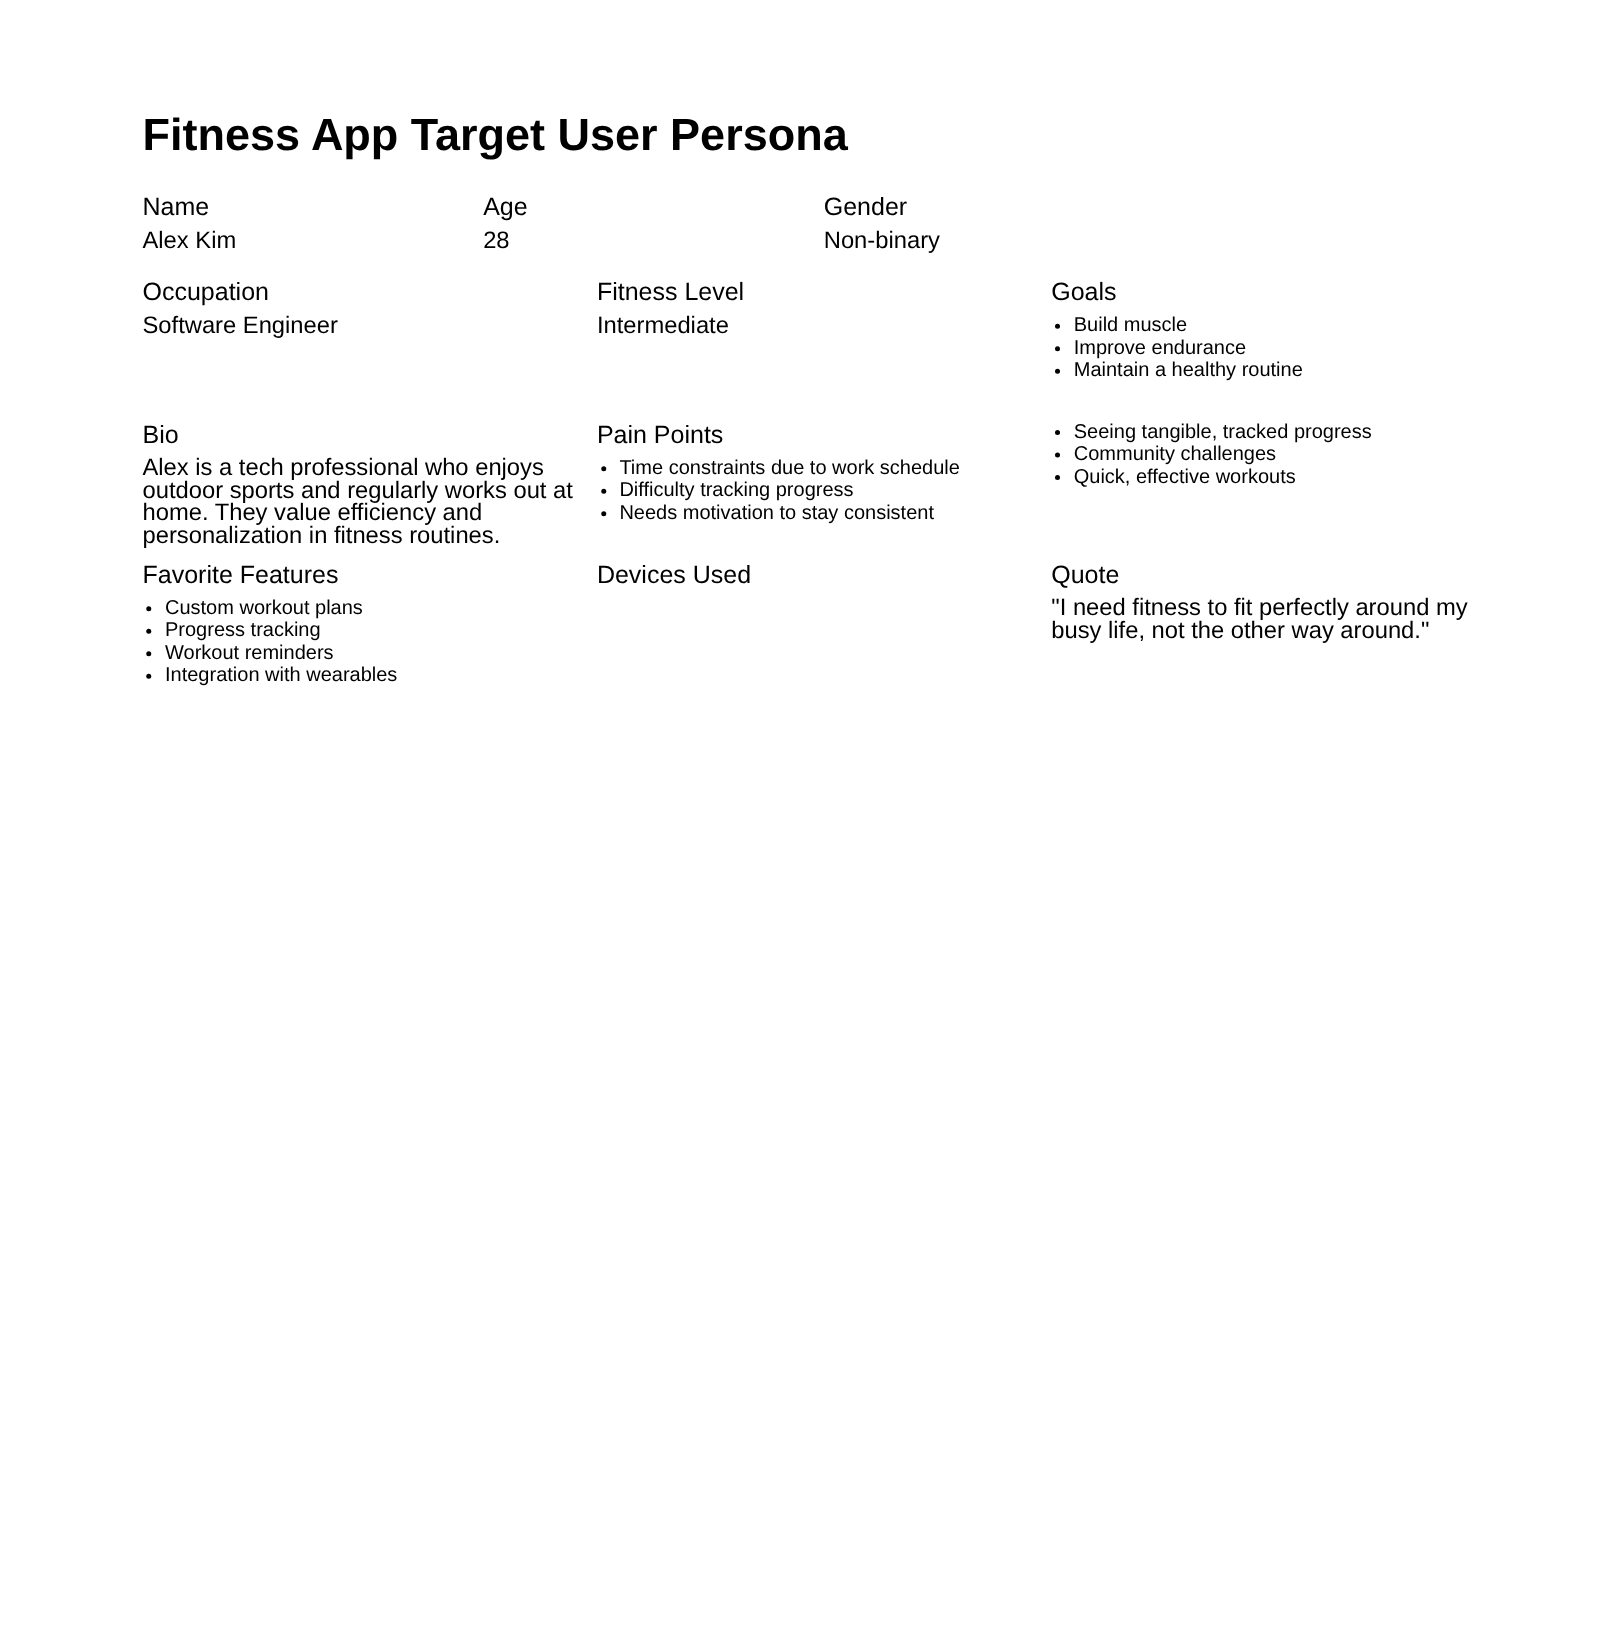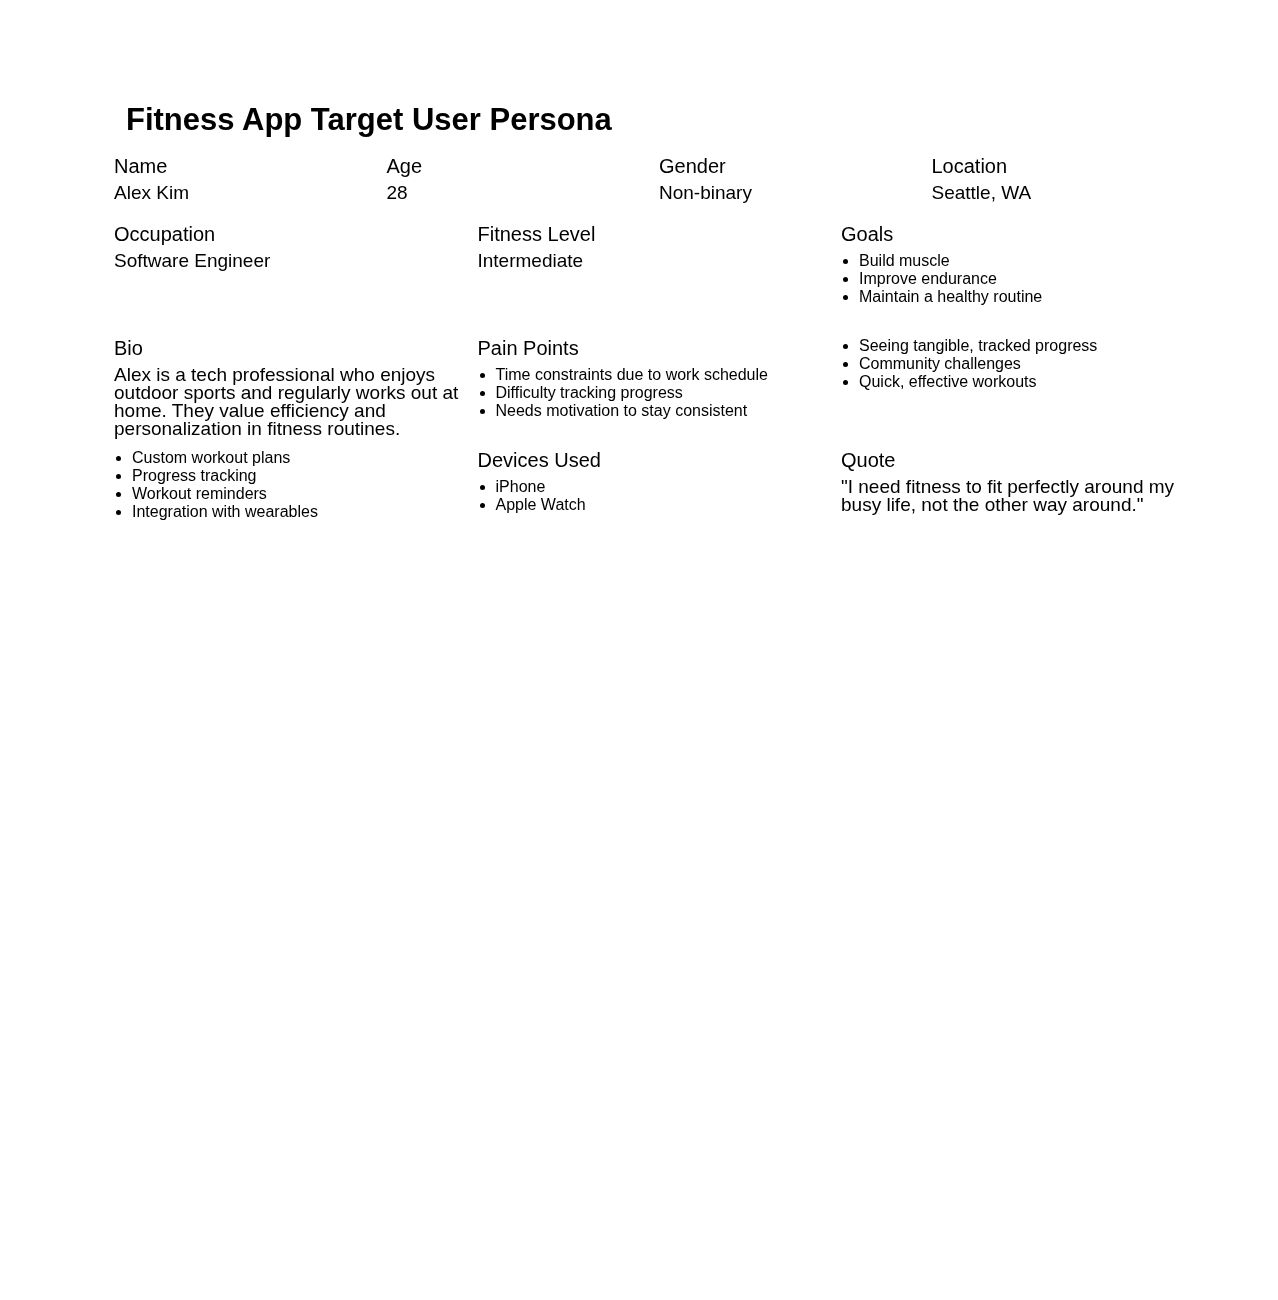--- a/index.html
+++ b/index.html
@@ -1,18 +1,18 @@
 <!DOCTYPE html>
 <html><head>
 <meta charset="utf-8">
 <style>
   html, body { margin: 0; padding: 0; background: #ffffff; }
   body { width: 1278px; height: 1300px; font-family: "Liberation Sans", sans-serif; color: #000; }
   .page { position: absolute; left: 114px; top: 0; width: 1050px; }
-  h1 { font-size: 31px; font-weight: bold; margin: 12px; position: absolute; top: 92px; left: 0; line-height: 32px; white-space: nowrap; text-align: center; }
+  h1 { font-size: 36px; font-weight: bold; margin: 0; position: absolute; top: 92px; left: 0; line-height: 32px; white-space: nowrap; text-align: center; }
   .grid4 { position: absolute; top: 155px; left: 0; width: 1090px; display: grid; grid-template-columns: repeat(4, 272.5px); }
   .grid3 { position: absolute; left: 0; width: 1090px; display: grid; grid-template-columns: repeat(3, 363.5px); }
   .r2 { top: 223px; }
   .r3 { top: 337px; }
   .r4 { top: 449px; }
   h2 { font-size: 20px; font-weight: normal; margin: 0 0 6px 0; line-height: 23px; }
   .val { font-size: 19px; line-height: 18px; margin: 0; }
   ul { margin: 0; padding-left: 18px; font-size: 16px; line-height: 18px; }
   li { margin: 0; }
   .cell { padding-right: 12px; }
@@ -28,24 +28,20 @@
       <h2>Name</h2>
       <p class="val">Alex Kim</p>
     </div>
     <div class="cell">
       <h2>Age</h2>
       <p class="val">28</p>
     </div>
     <div class="cell">
       <h2>Gender</h2>
       <p class="val">Non-binary</p>
-    </div>
-    <div class="cell">
-      <h2>Location</h2>
-      <p class="val">Seattle, WA</p>
     </div>
   </div>
 
   <div class="grid3 r2">
     <div class="cell">
       <h2>Occupation</h2>
       <p class="val">Software Engineer</p>
     </div>
     <div class="cell">
       <h2>Fitness Level</h2>
@@ -78,32 +74,29 @@
       <ul>
         <li>Seeing tangible, tracked progress</li>
         <li>Community challenges</li>
         <li>Quick, effective workouts</li>
       </ul>
     </div>
   </div>
 
   <div class="grid3 r4">
     <div class="cell">
+      <h2>Favorite Features</h2>
       <ul>
         <li>Custom workout plans</li>
         <li>Progress tracking</li>
         <li>Workout reminders</li>
         <li>Integration with wearables</li>
       </ul>
     </div>
     <div class="cell">
       <h2>Devices Used</h2>
-      <ul>
-        <li>iPhone</li>
-        <li>Apple Watch</li>
-      </ul>
     </div>
     <div class="cell">
       <h2>Quote</h2>
       <p class="val">"I need fitness to fit perfectly around my busy life, not the other way around."</p>
     </div>
   </div>
 </div>
 
 </body></html>

